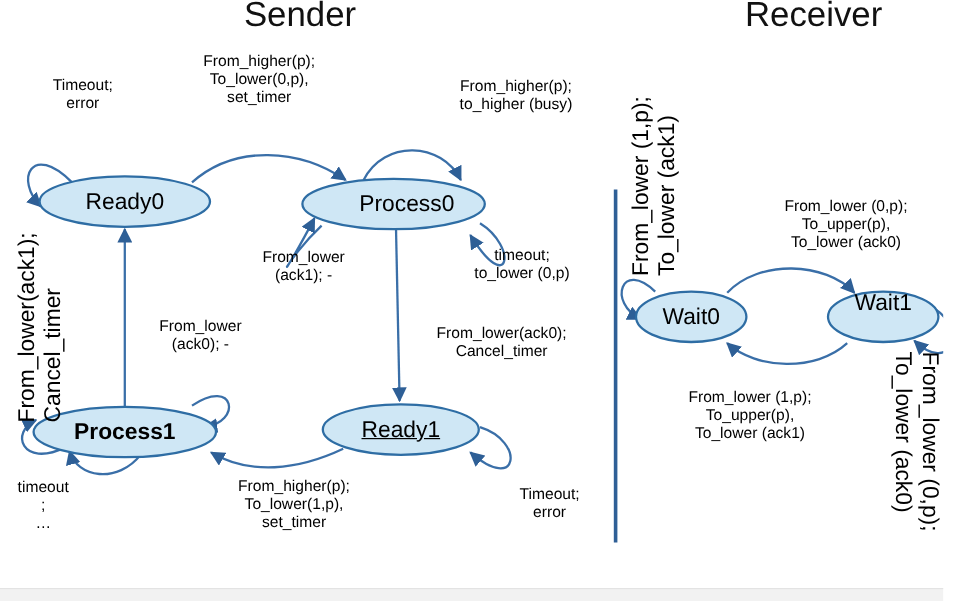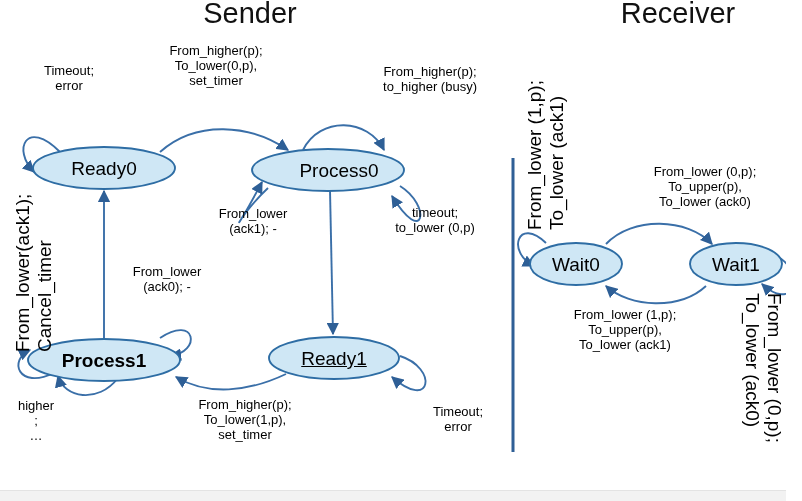--- a/index.html
+++ b/index.html
@@ -141,65 +141,67 @@
   </svg>
 
   <div class="title" style="left:150px; top:-2px; width:200px;">Sender</div>
   <div class="title" style="left:578px; top:-2px; width:200px;">Receiver</div>
 
   <div class="statelabel" style="left:54px; top:159px; width:100px;">Ready0</div>
   <div class="statelabel" style="left:289px; top:161px; width:100px;">Process0</div>
   <div class="statelabel" style="left:54px; top:351px; width:100px;font-weight:bold;">Process1</div>
   <div class="statelabel" style="left:284px; top:349px; width:100px;text-decoration:underline;">Ready1</div>
   <div class="statelabel" style="left:536px; top:255px; width:80px;text-align:center;">Wait0</div>
-  <div class="statelabel" style="left:696px; top:255px; width:80px;">Wait1</div>
+  <div class="statelabel" style="left:696px; top:243px; width:80px;">Wait1</div>
 
   <div class="lbl" style="left:4px; top:64px; width:130px;">Timeout;
 error</div>
 
   <div class="lbl" style="left:126px; top:44px; width:180px;">From_higher(p);
 To_lower(0,p),
 set_timer</div>
 
   <div class="lbl" style="left:330px; top:65px; width:200px;">From_higher(p);
 to_higher (busy)</div>
 
   <div class="lbl" style="left:188px; top:207px; width:130px;">From_lower
 (ack1); -</div>
 
   <div class="lbl" style="left:360px; top:206px; width:150px;">timeout;
 to_lower (0,p)</div>
 
+  <div class="lbl" style="left:328px; top:271px; width:180px;">From_lower(ack0);
+Cancel_timer</div>
 
   <div class="lbl" style="left:398px; top:405px; width:120px;">Timeout;
 error</div>
 
   <div class="lbl" style="left:150px; top:398px; width:190px;">From_higher(p);
 To_lower(1,p),
 set_timer</div>
 
-  <div class="lbl" style="left:0px; top:399px; width:72px;">higher
+  <div class="lbl" style="left:0px; top:399px; width:72px;">timeout
 ;
 …</div>
 
 
   <div class="lbl" style="left:100px; top:265px; width:134px;">From_lower
 (ack0); -</div>
 
   <div class="rot-ccw" style="left:12px; top:352px; width:180px;">From_lower(ack1);
 Cancel_timer</div>
 
   <div class="rot-ccw" style="left:524px; top:230px; width:200px;">From_lower (1,p);
 To_lower (ack1)</div>
 
   <div class="lbl" style="left:600px; top:165px; width:210px;">From_lower (0,p);
 To_upper(p),
 To_lower (ack0)</div>
 
-  <div class="lbl" style="left:520px; top:308px; width:210px;">From_lower (1,p);
+  <div class="lbl" style="left:520px; top:324px; width:210px;">From_lower (1,p);
 To_upper(p),
 To_lower (ack1)</div>
 
   <div class="rot-cw" style="left:785px; top:293px; width:180px;">From_lower (0,p);
 To_lower (ack0)</div>
 
   <div id="bottom-band"></div>
 
 </div>
 

